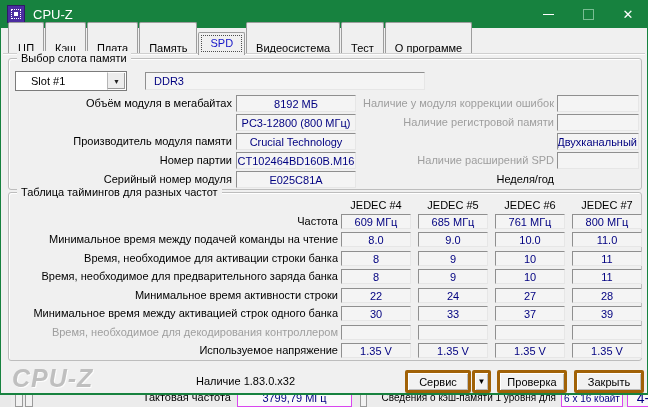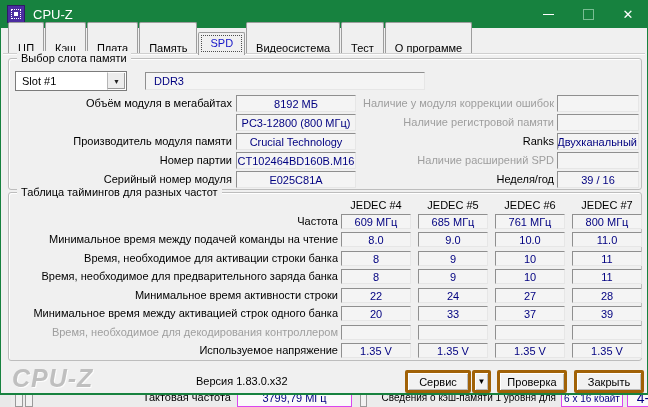--- a/index.html
+++ b/index.html
@@ -42,21 +42,21 @@
   .fld.clipL{justify-content:flex-end;padding-right:1px}
   .lab{position:absolute;text-align:right;line-height:17px;white-space:nowrap;overflow:hidden}
   .lab.dis{color:#9e9e9e}
   .labL{left:0;width:223px}
   .labR{left:295px;width:250px}
   .fldL{left:227px;width:120px}
   .fldR{left:548px;width:82px}
   
   .combo{position:absolute;left:6px;top:12px;width:112px;height:20px;background:#fff;
          border:1px solid #7b7b7b;box-sizing:border-box;display:flex;align-items:stretch}
-  .combo .ctxt{flex:1;padding-left:6px;display:flex;align-items:center}
+  .combo .ctxt{flex:1;padding-left:15px;display:flex;align-items:center}
   .combo .carrow{width:17px;background:#ededed;border:1px solid #fff;border-left:1px solid #b5b5b5;
                  box-shadow:inset -1px -1px 0 #9a9a9a;display:flex;align-items:center;justify-content:center;
                  font-size:7px;color:#222}
   .memtype{left:136px;top:13px;width:280px;height:18px}
   
   .jh{position:absolute;top:6px;width:70px;text-align:center;white-space:nowrap}
   .tl{position:absolute;left:0;width:329px;text-align:right;line-height:15px;white-space:nowrap;overflow:hidden}
   .tc{position:absolute;width:70px;height:15px}
   .c1{left:332px}.c2{left:409px}.c3{left:486px}.c4{left:563px}
   
@@ -129,26 +129,24 @@
     <div class="fld fldL" style="top:74px">Crucial Technology</div>
     <div class="lab labL" style="top:93px">Номер партии</div>
     <div class="fld fldL" style="top:93px">CT102464BD160B.M16</div>
     <div class="lab labL" style="top:112px">Серийный номер модуля</div>
     <div class="fld fldL" style="top:112px">E025C81A</div>
 
     <div class="lab labR dis" style="top:36px">Наличие у модуля коррекции ошибок</div>
     <div class="fld fldR" style="top:36px"></div>
     <div class="lab labR dis" style="top:55px">Наличие регистровой памяти</div>
     <div class="fld fldR" style="top:55px"></div>
-    <div class="lab labR" style="top:74px">Ranks</div>
     <div class="fld fldR clipL" style="top:74px">Двухканальный</div>
     <div class="lab labR dis" style="top:93px">Наличие расширений SPD</div>
     <div class="fld fldR" style="top:93px"></div>
     <div class="lab labR" style="top:112px">Неделя/год</div>
-    <div class="fld fldR" style="top:112px">39 / 16</div>
   </div>
 
   <div class="group" id="group-timings">
     <div class="legend">Таблица таймингов для разных частот</div>
 
     <div class="jh c1">JEDEC #4</div>
     <div class="jh c2">JEDEC #5</div>
     <div class="jh c3">JEDEC #6</div>
     <div class="jh c4">JEDEC #7</div>
 
@@ -176,40 +174,40 @@
     <div class="fld tc c3" style="top:76px">10</div>
     <div class="fld tc c4" style="top:76px">11</div>
 
     <div class="tl" style="top:95px">Минимальное время активности строки</div>
     <div class="fld tc c1" style="top:95px">22</div>
     <div class="fld tc c2" style="top:95px">24</div>
     <div class="fld tc c3" style="top:95px">27</div>
     <div class="fld tc c4" style="top:95px">28</div>
 
     <div class="tl" style="top:113px">Минимальное время между активацией строк одного банка</div>
-    <div class="fld tc c1" style="top:113px">20</div>
+    <div class="fld tc c1" style="top:113px">30</div>
     <div class="fld tc c2" style="top:113px">33</div>
     <div class="fld tc c3" style="top:113px">37</div>
     <div class="fld tc c4" style="top:113px">39</div>
 
     <div class="tl dis lab" style="top:132px;position:absolute">Время, необходимое для декодирования контроллером</div>
     <div class="fld tc c1" style="top:132px"></div>
     <div class="fld tc c2" style="top:132px"></div>
     <div class="fld tc c3" style="top:132px"></div>
     <div class="fld tc c4" style="top:132px"></div>
 
     <div class="tl" style="top:150px">Используемое напряжение</div>
     <div class="fld tc c1" style="top:150px">1.35 V</div>
     <div class="fld tc c2" style="top:150px">1.35 V</div>
     <div class="fld tc c3" style="top:150px">1.35 V</div>
     <div class="fld tc c4" style="top:150px">1.35 V</div>
   </div>
 
   <div class="logo">CPU-Z</div>
-  <div class="version">Версия 1.83.0.x32</div>
+  <div class="version">Наличие 1.83.0.x32</div>
   <div class="btn" id="btn-service">Сервис</div>
   <div class="btn" id="btn-service-arrow">
       <span>▼</span>
     </div>
   <div class="btn" id="btn-close">Закрыть</div>
   <div class="btn" id="btn-validate">Проверка</div>
 </div>
 
 <div id="bgstrip">
   <div class="cell edge" style="left:4px;width:8px"></div>

